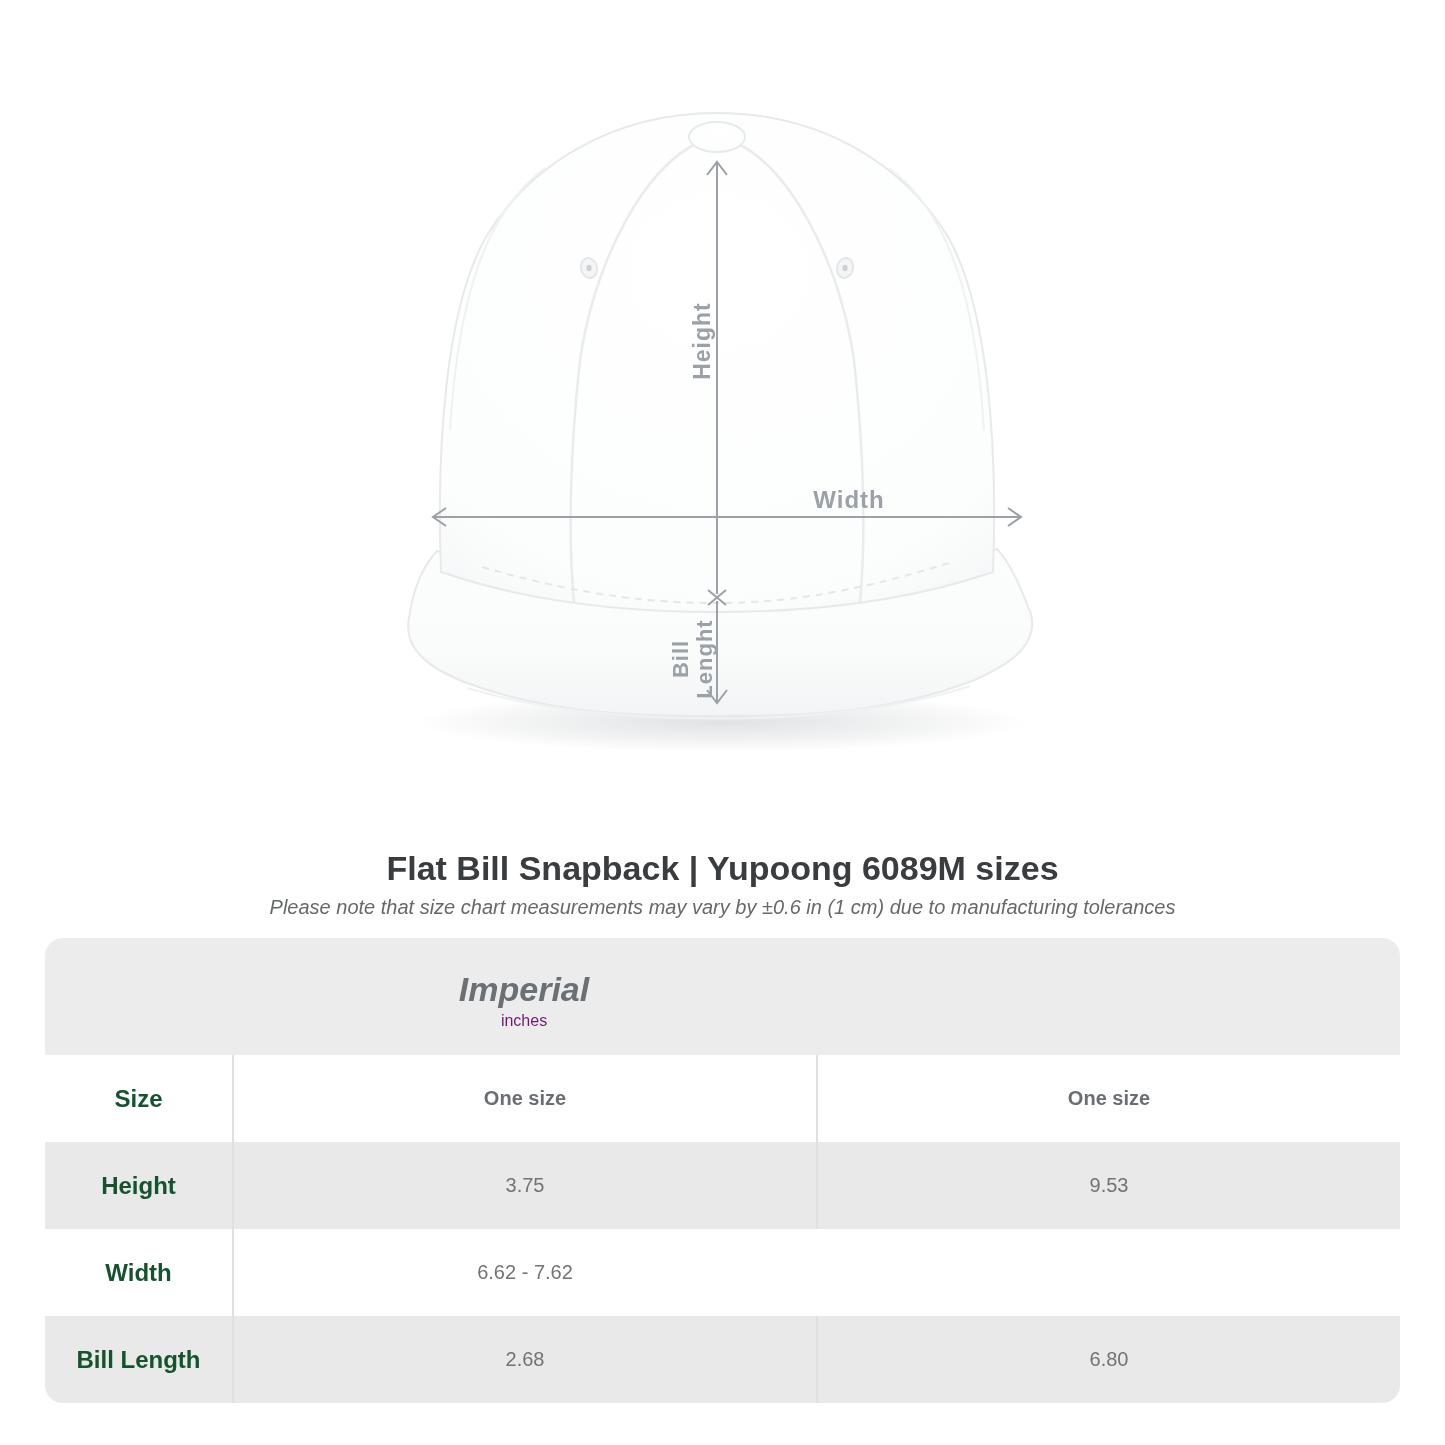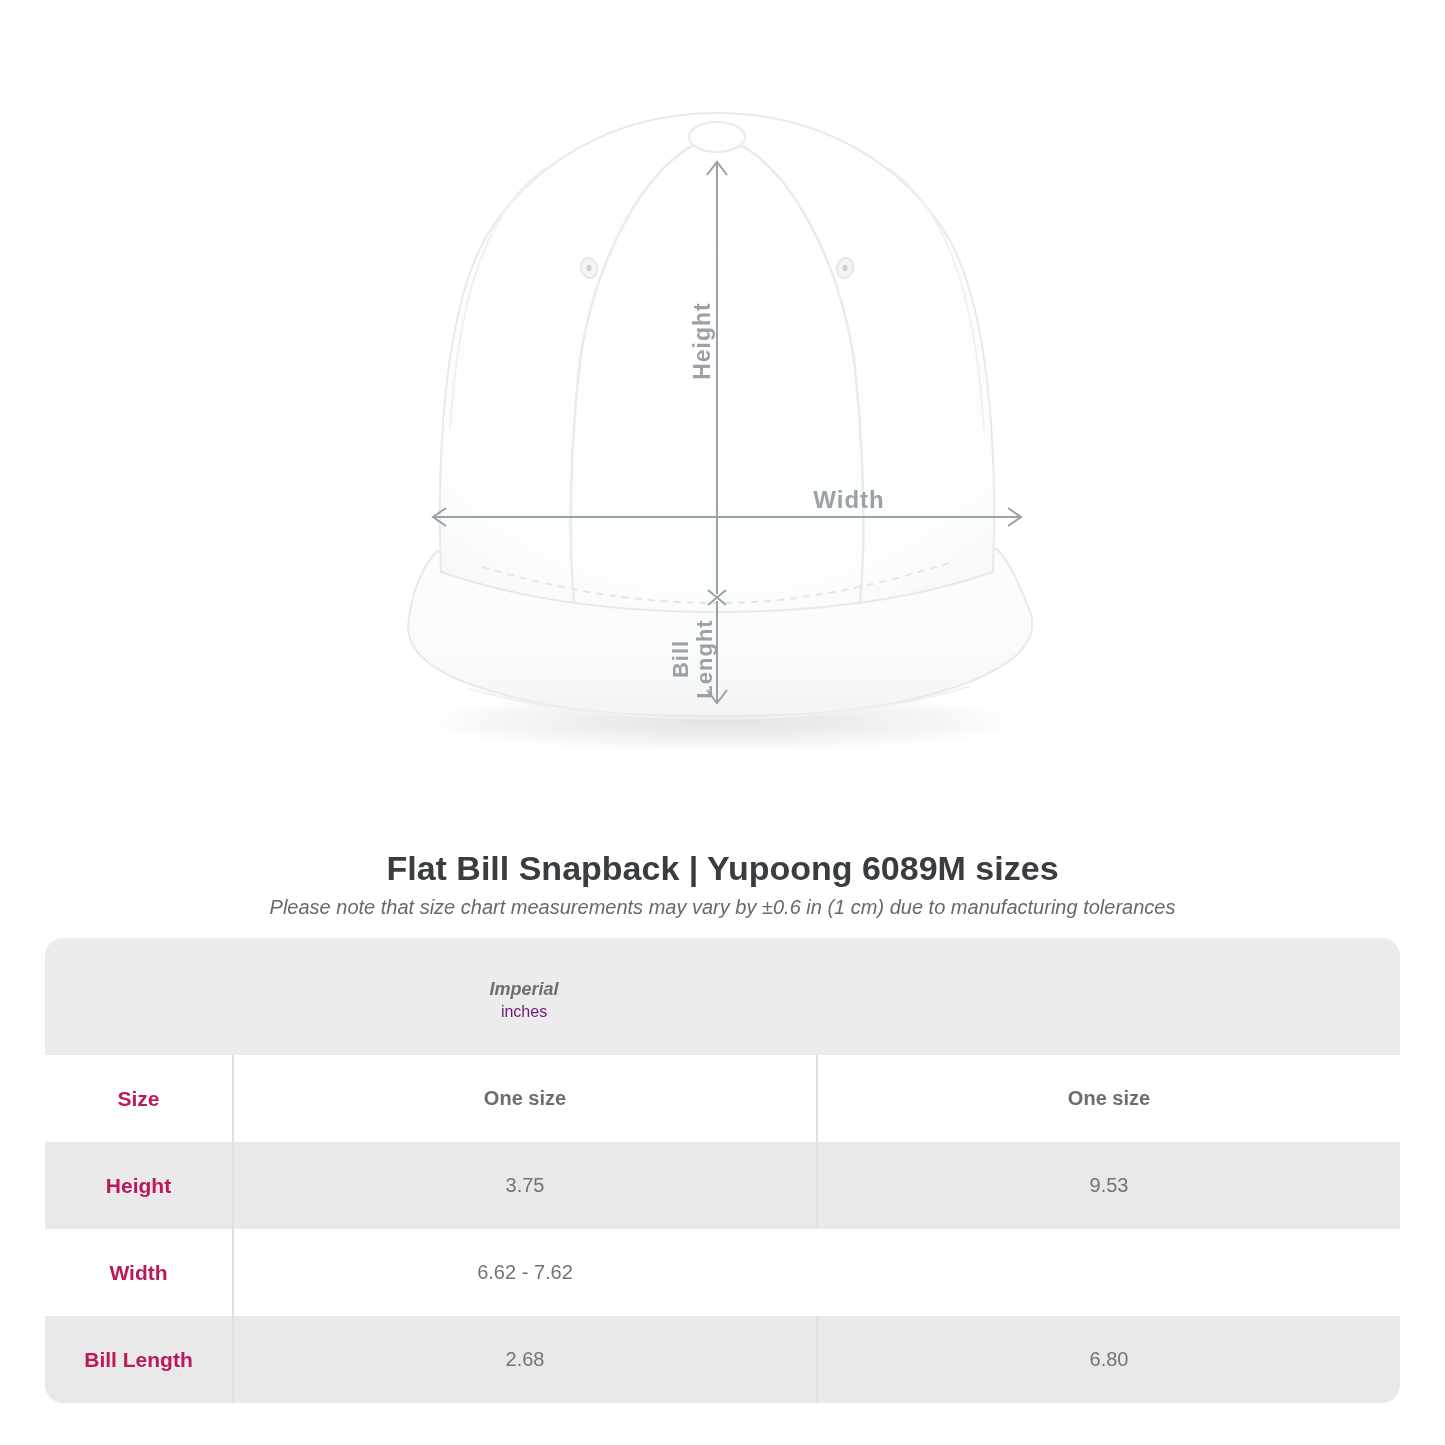--- a/index.html
+++ b/index.html
@@ -35,31 +35,31 @@
   
   .size-table {
     position:absolute; top:938px; left:45px; width:1355px;
     border-radius:18px; overflow:hidden;
   }
   .t-header {
     display:grid; grid-template-columns:187px 584px 584px;
     background:#ececec; height:117px; align-items:center;
   }
   .t-header .th { text-align:center; padding-top:6px; }
-  .th-title { font-size:18px; font-weight:bold; font-style:italic; color:#6b7075; }
+  .th-title { font-size:34px; font-weight:bold; font-style:italic; color:#6b7075; }
   .th-unit  { font-size:16px; color:#701a75; margin-top:3px; }
 
   .t-row {
     display:grid; grid-template-columns:187px 584px 584px; height:87px;
     background:#ffffff; align-items:center;
   }
   .t-row.alt { background:#e9e9e9; }
   .t-row .cell { text-align:center; height:100%; display:flex; align-items:center; justify-content:center; }
   .t-row .cell.vline { border-left:2px solid #e0e0e0; }
-  .row-label { font-size:21px; font-weight:bold; color:#be185d; }
+  .row-label { font-size:24px; font-weight:bold; color:#14532d; }
   .row-value { font-size:20px; color:#737373; }
   .t-row.first .row-value { font-weight:bold; color:#6a6e72; font-size:20px; }
 </style>
 </head>
 <body>
 
 <div class="figure-wrap">
   <svg viewBox="0 0 1445 790" xmlns="http://www.w3.org/2000/svg">
     <defs>
       <radialGradient id="crownGrad" cx="0.5" cy="0.32" r="0.85">

